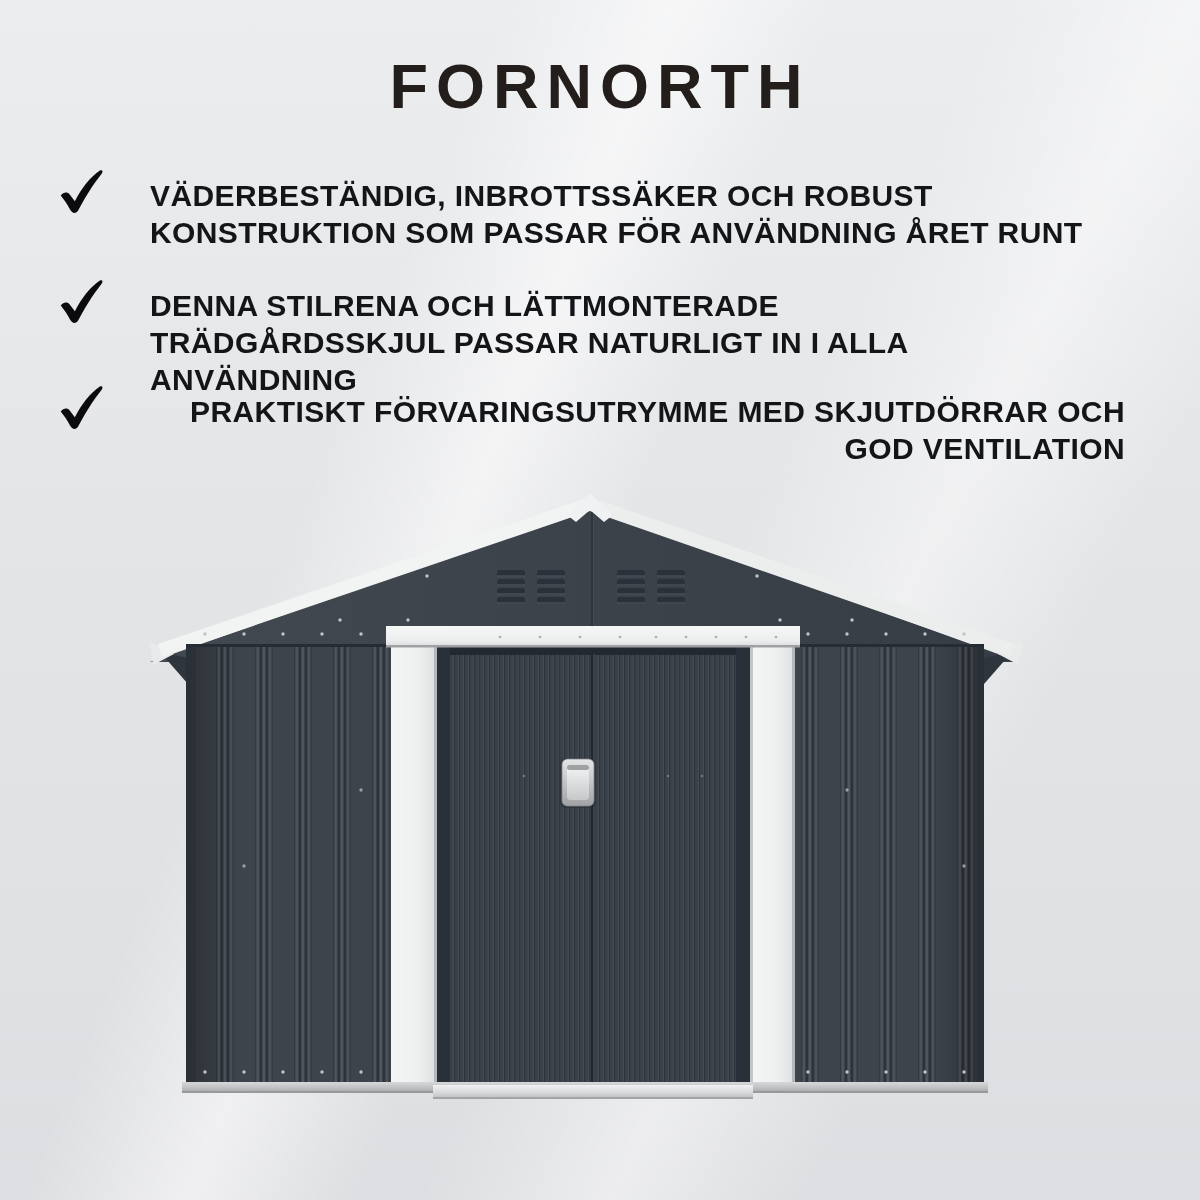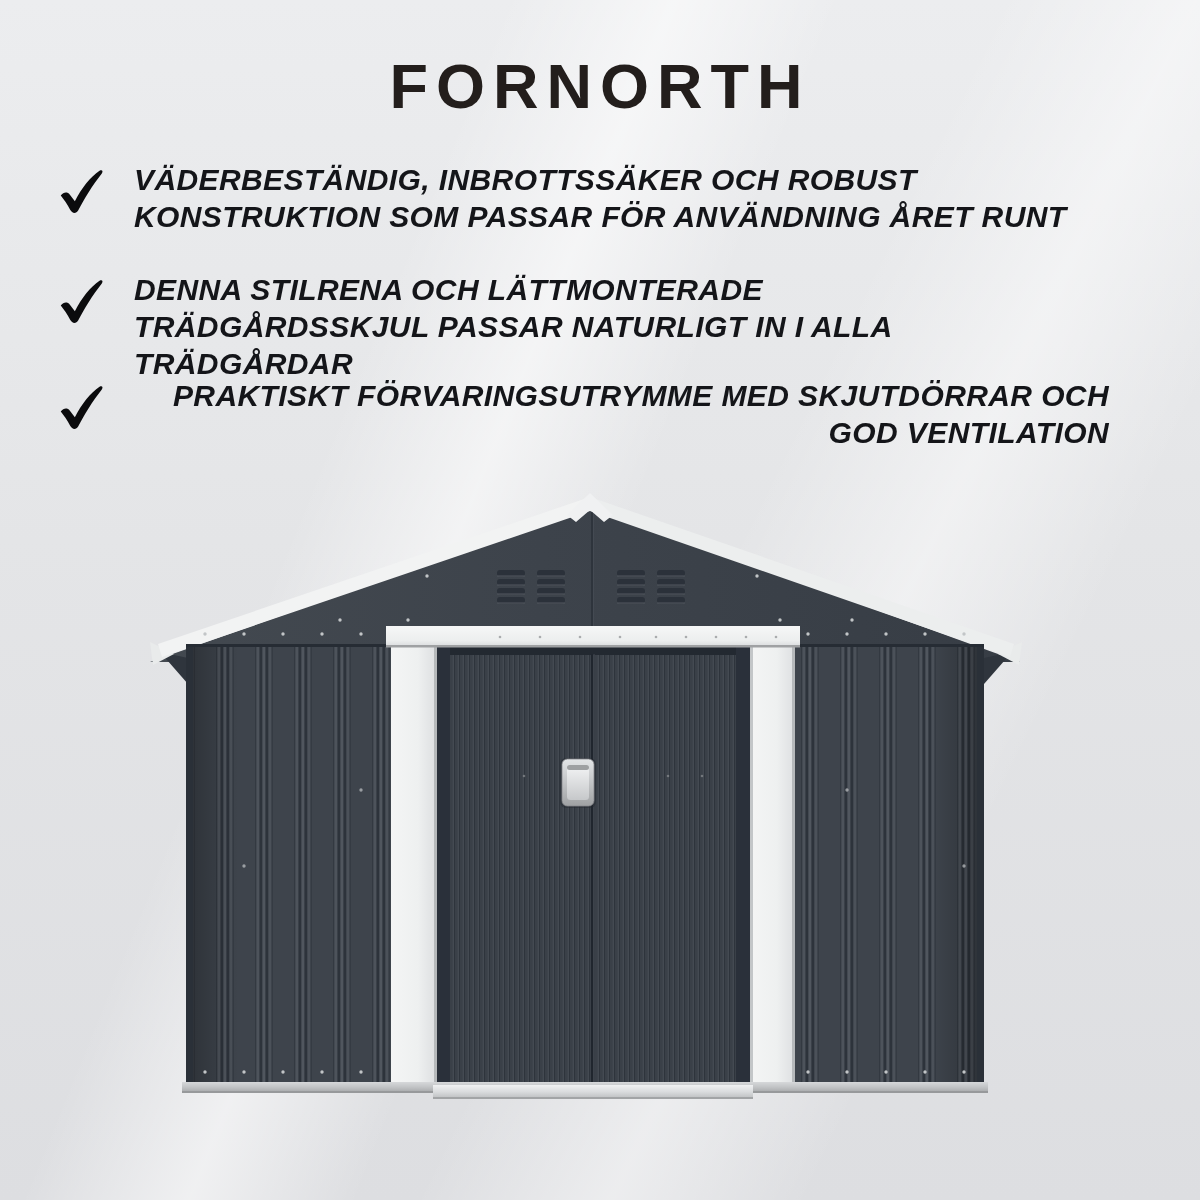--- a/index.html
+++ b/index.html
@@ -16,22 +16,22 @@
     position:absolute;top:54px;left:0;width:1200px;text-align:center;
     font-size:63px;line-height:64px;font-weight:700;letter-spacing:8px;
     color:#231e1c;margin:0;
   }
   .bullet{position:absolute;left:57px;display:flex;align-items:flex-start;gap:30px;}
   .bullet.b1{top:161px;}
   .bullet.b2{top:271px;}
   .bullet.b3{top:377px;}
   .check{flex:0 0 auto;margin-top:7px;width:47px;height:47px;}
   .btxt{
-    font-style:italic;font-weight:700;font-size:30px;line-height:37px;
-    letter-spacing:0.4px;color:#141519;margin:0;
+    font-weight:700;font-size:30px;line-height:37px;
+    letter-spacing:0.4px;color:#141519;margin:16px;
   }
   .b1 .btxt{max-width:1000px;}
   .b2 .btxt{max-width:905px;}
   .b3 .btxt{max-width:975px;text-align:right;}
   .shed-wrap{position:absolute;inset:0;}
 </style>
 </head>
 <body>
 
 <div class="stage">
@@ -42,21 +42,21 @@
     <svg class="check" viewBox="0 0 40 40" aria-hidden="true">
       <path d="M3.2 23.5 C5.5 20.5 8.8 20 10.8 22.6 L15.2 28.4 C20.8 17.2 28.6 7.4 36.2 2.4 C38.4 1.2 39.6 2.8 38 4.9 C30.2 14.6 22.6 27.2 18 36.2 C16.2 39.2 12.9 38.8 11.2 35.6 C8.8 31.2 5.9 26.8 3.2 23.5 Z" fill="#0b0b0d"></path>
     </svg>
     <p class="btxt">VÄDERBESTÄNDIG, INBROTTSSÄKER OCH ROBUST KONSTRUKTION SOM PASSAR FÖR ANVÄNDNING ÅRET RUNT</p>
   </div>
 
   <div class="bullet b2">
     <svg class="check" viewBox="0 0 40 40" aria-hidden="true">
       <path d="M3.2 23.5 C5.5 20.5 8.8 20 10.8 22.6 L15.2 28.4 C20.8 17.2 28.6 7.4 36.2 2.4 C38.4 1.2 39.6 2.8 38 4.9 C30.2 14.6 22.6 27.2 18 36.2 C16.2 39.2 12.9 38.8 11.2 35.6 C8.8 31.2 5.9 26.8 3.2 23.5 Z" fill="#0b0b0d"></path>
     </svg>
-    <p class="btxt">DENNA STILRENA OCH LÄTTMONTERADE TRÄDGÅRDSSKJUL PASSAR NATURLIGT IN I ALLA TRÄDGÅRDAR</p>
+    <p class="btxt">DENNA STILRENA OCH LÄTTMONTERADE TRÄDGÅRDSSKJUL PASSAR NATURLIGT IN I ALLA ANVÄNDNING</p>
   </div>
 
   <div class="bullet b3">
     <svg class="check" viewBox="0 0 40 40" aria-hidden="true">
       <path d="M3.2 23.5 C5.5 20.5 8.8 20 10.8 22.6 L15.2 28.4 C20.8 17.2 28.6 7.4 36.2 2.4 C38.4 1.2 39.6 2.8 38 4.9 C30.2 14.6 22.6 27.2 18 36.2 C16.2 39.2 12.9 38.8 11.2 35.6 C8.8 31.2 5.9 26.8 3.2 23.5 Z" fill="#0b0b0d"></path>
     </svg>
     <p class="btxt">PRAKTISKT FÖRVARINGSUTRYMME MED SKJUTDÖRRAR OCH GOD VENTILATION</p>
   </div>
 
   <div class="shed-wrap">

